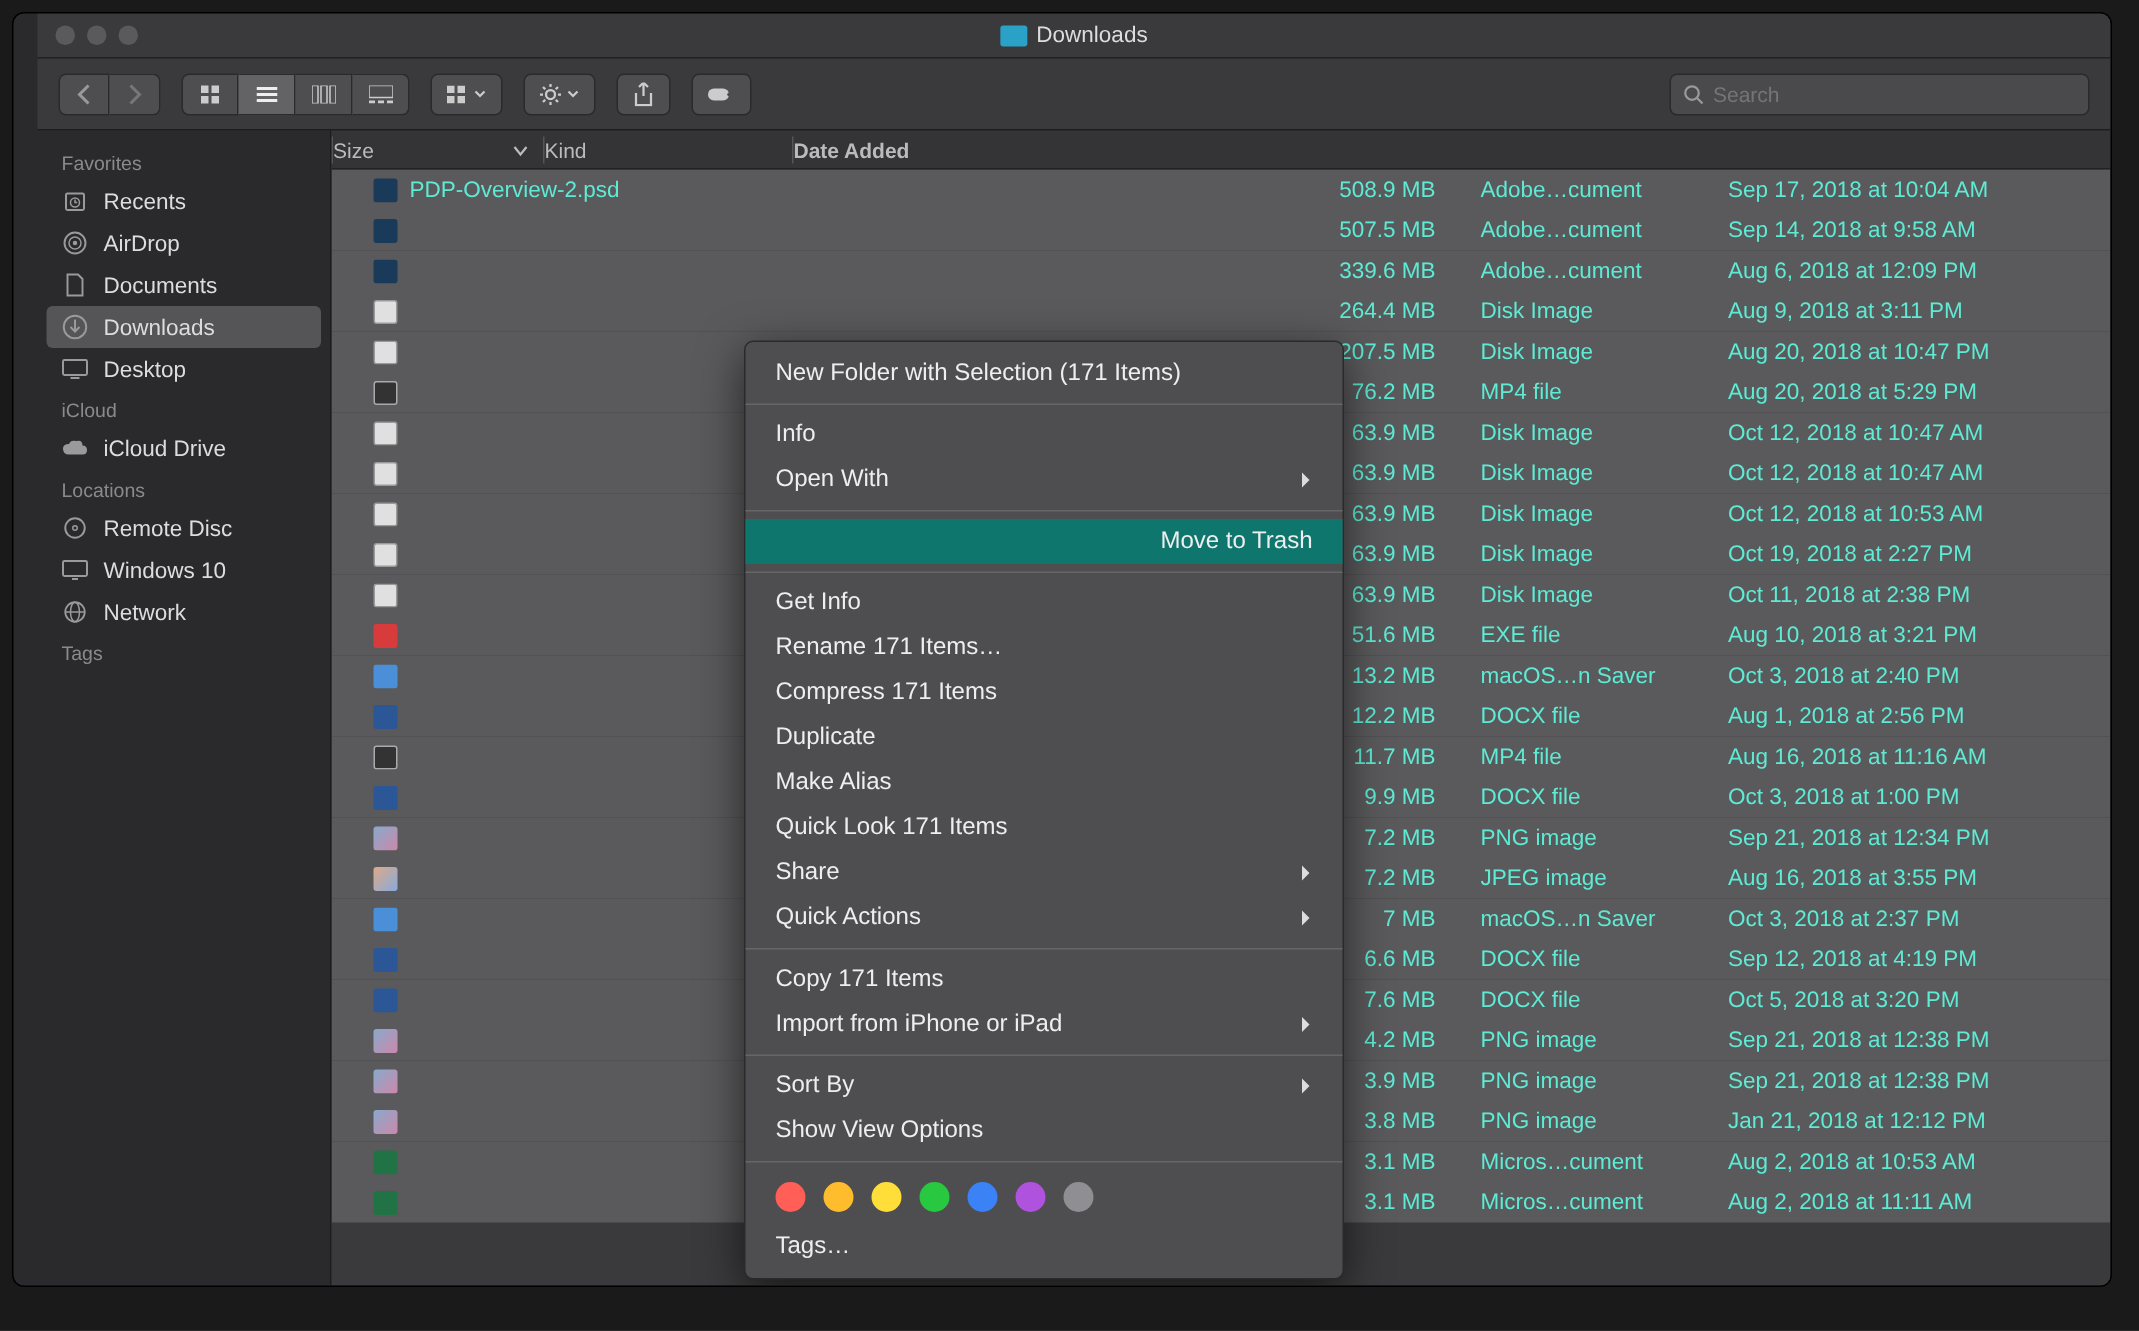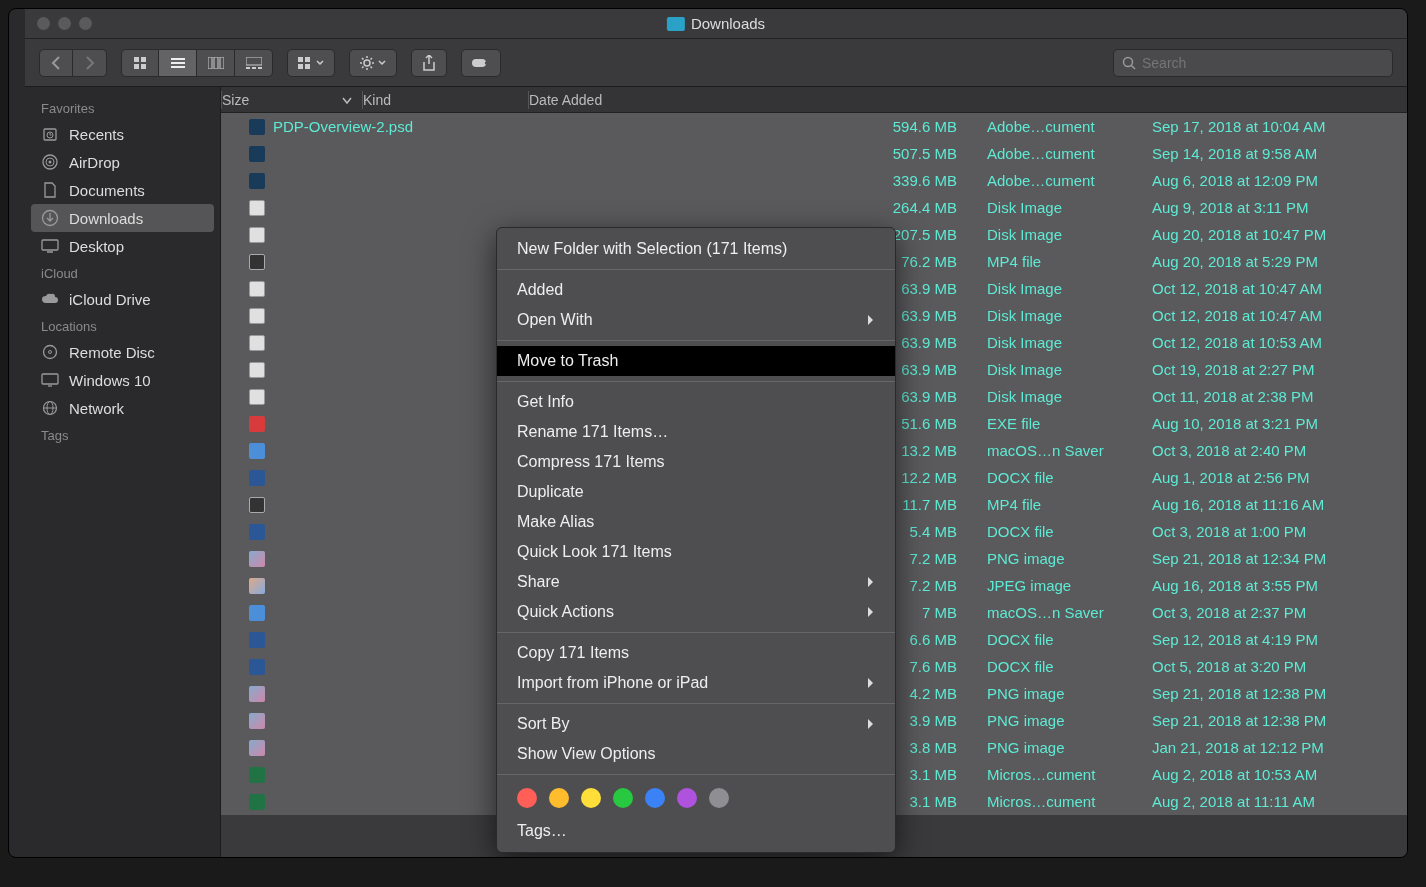--- a/index.html
+++ b/index.html
@@ -29,21 +29,21 @@
 .sb-head { color: #8a8a8d; font-size: 13px; padding: 6px 16px 4px; font-weight: 500; }
 .sb-item { display: flex; align-items: center; gap: 10px; padding: 4px 16px; color: #ddd; font-size: 15px; cursor: default; height: 28px; }
 .sb-item.sel { background: #555557; border-radius: 4px; margin: 0 6px; padding: 4px 10px; }
 .sb-ico { width: 18px; height: 18px; display: flex; align-items: center; justify-content: center; color: #9a9a9d; flex-shrink: 0; }
 .main { flex: 1; background: #3a3a3c; display: flex; flex-direction: column; overflow: hidden; position: relative; }
 .cols { height: 26px; background: #343436; border-bottom: 1px solid #222; display: flex; align-items: center; color: #bbb; font-size: 14px; }
 .col-name { flex: 1; padding-left: 10px; }
 .col-size { width: 140px; text-align: left; padding-right: 30px; position: relative; }
 .col-size .chev { position: absolute; right: 10px; top: 5px; }
 .col-kind { width: 165px; }
-.col-date { width: 255px; }
+.col-date { width: 255px; font-weight: bold; }
 .colsep { width: 1px; height: 18px; background: #555; }
 .rows { flex: 1; overflow: hidden; }
 .row { height: 27px; display: flex; align-items: center; color: #5eead4; font-size: 15px; }
 .row.sel { background: #5a5a5c; }
 .row:nth-child(even):not(.sel) { background: #3e3e40; }
 .rc-name { flex: 1; padding-left: 28px; display: flex; align-items: center; gap: 8px; overflow: hidden; white-space: nowrap; }
 .rc-size { width: 140px; text-align: right; padding-right: 30px; }
 .rc-kind { width: 165px; overflow: hidden; white-space: nowrap; text-overflow: ellipsis; }
 .rc-date { width: 255px; white-space: nowrap; }
 .fico { width: 16px; height: 16px; background: #ddd; border-radius: 2px; flex-shrink: 0; display: inline-block; }
@@ -51,21 +51,21 @@
 .fico.dmg { background: #e0e0e0; border: 1px solid #999; }
 .fico.mp4 { background: #333; border: 1px solid #aaa; }
 .fico.exe { background: #d83b3b; }
 .fico.saver { background: #4a8fd8; }
 .fico.doc { background: #2b5797; }
 .fico.png { background: linear-gradient(135deg,#8ac,#c8a); }
 .fico.jpg { background: linear-gradient(135deg,#da8,#8ad); }
 .fico.xls { background: #217346; }
 .ctxmenu { position: absolute; left: 275px; top: 140px; width: 400px; background: #4e4e50; border: 1px solid #2a2a2a; border-radius: 6px; box-shadow: 0 8px 30px rgba(0,0,0,.6); padding: 6px 0; z-index: 100; }
 .ctx-item { padding: 5px 20px; color: #eee; font-size: 16px; display: flex; align-items: center; justify-content: space-between; height: 30px; }
-.ctx-item.hov { background: #000000; }
+.ctx-item.hov { background: #0f766e; justify-content: flex-end; }
 .ctx-sep { height: 1px; background: #666; margin: 5px 0; }
 .ctx-arrow { color: #ddd; }
 .tagrow { display: flex; gap: 12px; padding: 8px 20px; }
 .tagdot { width: 20px; height: 20px; border-radius: 50%; }
 svg { display: block; }
 </style>
 </head>
 <body>
 
 <div class="window">
@@ -278,21 +278,21 @@
         <div class="col-kind">Kind</div>
         <div class="colsep"></div>
         <div class="col-date">Date Added</div>
       </div>
       <div class="rows" id="rows">
           <div class="row sel">
             <div class="rc-name">
               <span class="fico psd"></span>
               <span>PDP-Overview-2.psd</span>
             </div>
-            <div class="rc-size">594.6 MB</div>
+            <div class="rc-size">508.9 MB</div>
             <div class="rc-kind">Adobe…cument</div>
             <div class="rc-date">Sep 17, 2018 at 10:04 AM</div>
           </div>
           <div class="row sel">
             <div class="rc-name">
               <span class="fico psd"></span>
               <span></span>
             </div>
             <div class="rc-size">507.5 MB</div>
             <div class="rc-kind">Adobe…cument</div>
@@ -413,21 +413,21 @@
             </div>
             <div class="rc-size">11.7 MB</div>
             <div class="rc-kind">MP4 file</div>
             <div class="rc-date">Aug 16, 2018 at 11:16 AM</div>
           </div>
           <div class="row sel">
             <div class="rc-name">
               <span class="fico doc"></span>
               <span style="padding-left: 405px;">esktop_EN.docx</span>
             </div>
-            <div class="rc-size">5.4 MB</div>
+            <div class="rc-size">9.9 MB</div>
             <div class="rc-kind">DOCX file</div>
             <div class="rc-date">Oct 3, 2018 at 1:00 PM</div>
           </div>
           <div class="row sel">
             <div class="rc-name">
               <span class="fico png"></span>
               <span style="padding-left: 405px;">op 14.png</span>
             </div>
             <div class="rc-size">7.2 MB</div>
             <div class="rc-kind">PNG image</div>
@@ -515,21 +515,21 @@
             <div class="rc-date">Aug 2, 2018 at 11:11 AM</div>
           </div>
         </div>
 
       <div class="ctxmenu" id="ctxmenu">
           <div class="ctx-item">
             <span>New Folder with Selection (171 Items)</span>
           </div>
           <div class="ctx-sep"></div>
           <div class="ctx-item">
-            <span>Added</span>
+            <span>Info</span>
           </div>
           <div class="ctx-item">
             <span>Open With</span>
             <span class="ctx-arrow">
               <svg width="8" height="12">
                 <path d="M1 1 L6 6 L1 11" fill="#ddd"></path>
               </svg>
             </span>
           </div>
           <div class="ctx-sep"></div>

